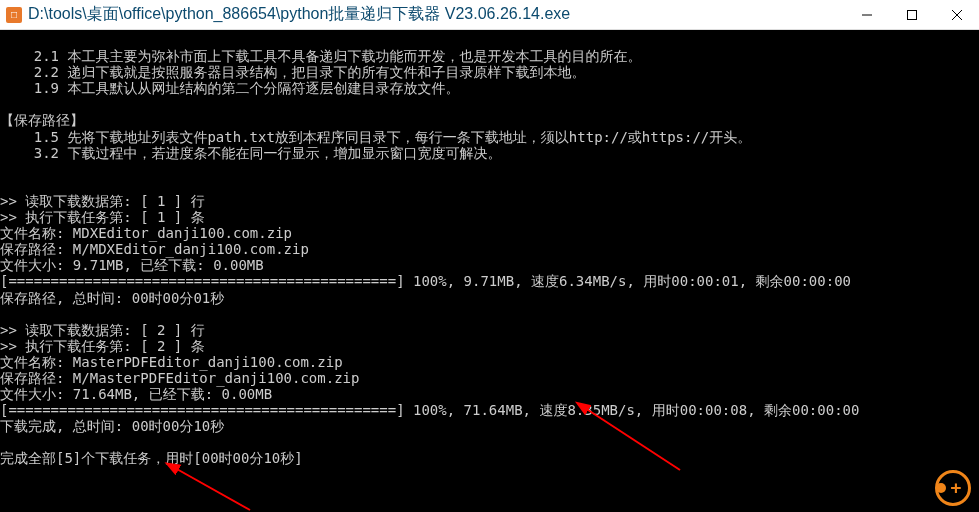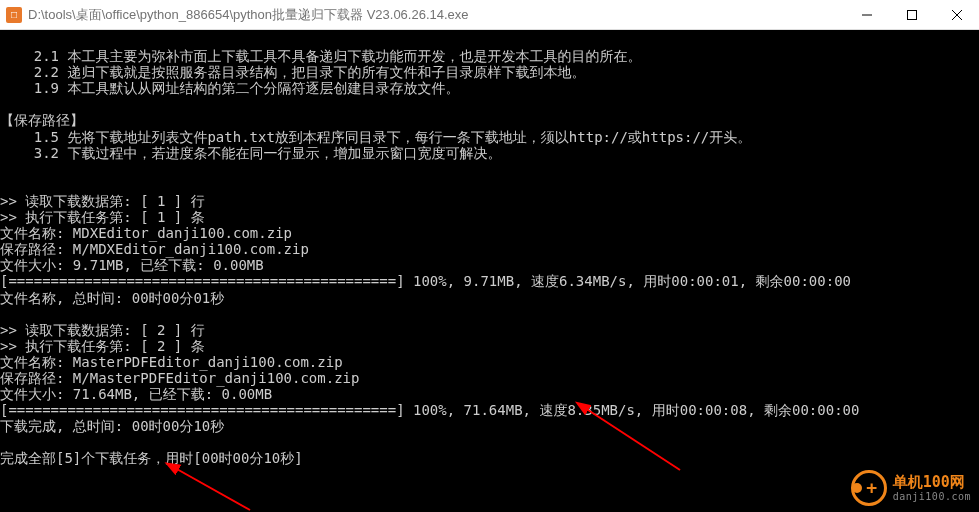--- a/index.html
+++ b/index.html
@@ -27,22 +27,22 @@
       margin-right: 6px;
       display: flex;
       align-items: center;
       justify-content: center;
       color: #fff;
       font-size: 10px;
       font-weight: bold;
     }
     .title-text {
       flex: 1;
-      font-size: 13px;
-      color: #737373;
+      font-size: 16px;
+      color: #0c4a6e;
     }
     .window-controls {
       display: flex;
       height: 100%;
     }
     .win-btn {
       width: 45px;
       height: 100%;
       display: flex;
       align-items: center;
@@ -151,21 +151,21 @@
 <span>    1.5 先将下载地址列表文件path.txt放到本程序同目录下，每行一条下载地址，须以http://或https://开头。</span>
 <span>    3.2 下载过程中，若进度条不能在同一行显示，增加显示窗口宽度可解决。</span>
 <span></span>
 <span></span>
 <span>&gt;&gt; 读取下载数据第: [ 1 ] 行</span>
 <span>&gt;&gt; 执行下载任务第: [ 1 ] 条</span>
 <span>文件名称: MDXEditor_danji100.com.zip</span>
 <span>保存路径: M/MDXEditor_danji100.com.zip</span>
 <span>文件大小: 9.71MB, 已经下载: 0.00MB</span>
 <span>[==============================================] 100%, 9.71MB, 速度6.34MB/s, 用时00:00:01, 剩余00:00:00</span>
-<span>文件名称, 总时间: 00时00分01秒</span>
+<span>保存路径, 总时间: 00时00分01秒</span>
 <span></span>
 <span>&gt;&gt; 读取下载数据第: [ 2 ] 行</span>
 <span>&gt;&gt; 执行下载任务第: [ 2 ] 条</span>
 <span>文件名称: MasterPDFEditor_danji100.com.zip</span>
 <span>保存路径: M/MasterPDFEditor_danji100.com.zip</span>
 <span>文件大小: 71.64MB, 已经下载: 0.00MB</span>
 <span>[==============================================] 100%, 71.64MB, 速度8.35MB/s, 用时00:00:08, 剩余00:00:00</span>
 <span>下载完成, 总时间: 00时00分10秒</span>
 <span></span>
 <span>完成全部[5]个下载任务，用时[00时00分10秒]</span>
@@ -183,19 +183,15 @@
   <defs>
         <marker id="ah2" markerWidth="10" markerHeight="10" refX="2" refY="3" orient="auto">
           <path d="M0,0 L0,6 L8,3 z" fill="#ff0000"></path>
         </marker>
       </defs>
   <line x1="110" y1="70" x2="15" y2="8" stroke="#ff0000" stroke-width="2" marker-end="url(#ah2)"></line>
 </svg>
 
 <div class="watermark">
   <div class="watermark-icon"><span class="plus">+</span></div>
-  <div class="watermark-text">
-    <span class="cn">单机100网</span>
-    <span class="url">danji100.com</span>
-  </div>
 </div>
 
 </div>
 
 </body></html>

